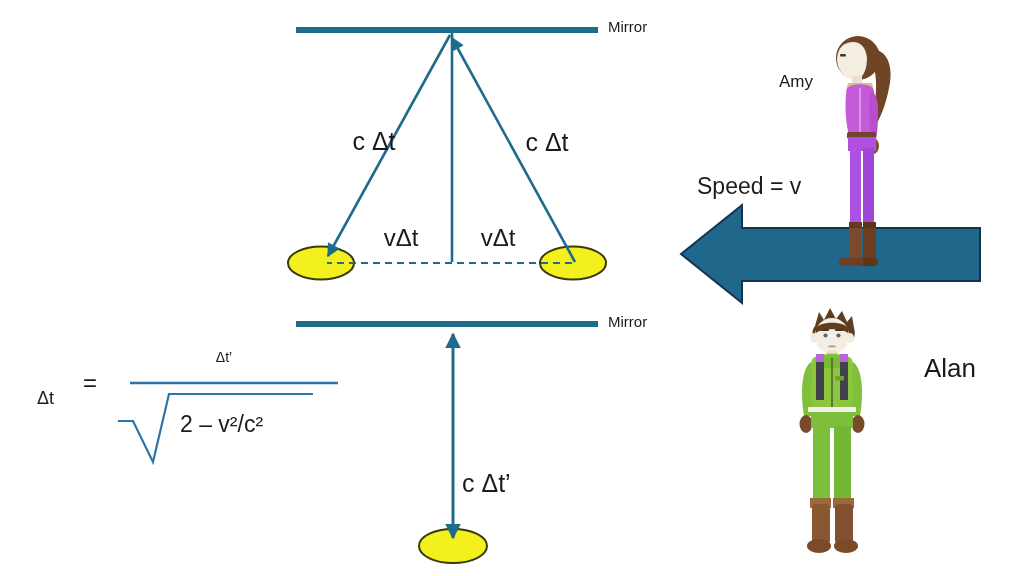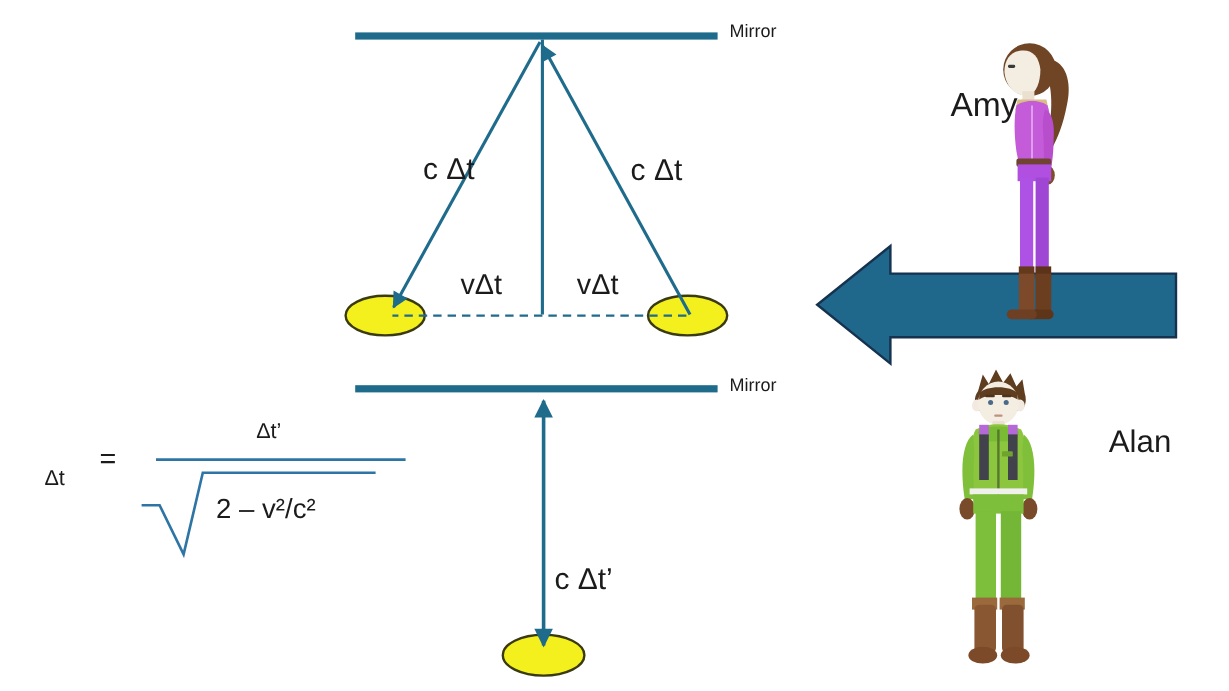--- a/index.html
+++ b/index.html
@@ -124,19 +124,20 @@
   <div class="lbl ctr" style="left:374px;top:127px;font-size:25px;">c Δt</div>
   <div class="lbl ctr" style="left:547px;top:128px;font-size:25px;">c Δt</div>
 
   <div class="lbl ctr" style="left:401px;top:224px;font-size:24px;">vΔt</div>
   <div class="lbl ctr" style="left:498px;top:224px;font-size:24px;">vΔt</div>
 
   <div class="lbl" style="left:462px;top:469px;font-size:25px;">c Δt’</div>
 
   <div class="lbl" style="left:37px;top:388px;font-size:18px;">Δt</div>
   <div class="lbl" style="left:83px;top:369px;font-size:24px;">=</div>
-  <div class="lbl ctr" style="left:224px;top:349px;font-size:18px;">Δt’</div>
+  <div class="lbl ctr" style="left:224px;top:349px;font-size:14px;">Δt’</div>
   <div class="lbl" style="left:180px;top:411px;font-size:23px;">2 – v²/c²</div>
 
-  <div class="lbl ctr" style="left:820px;top:72px;font-size:28px;">Amy</div>
+  <div class="lbl ctr" style="left:796px;top:72px;font-size:17px;">Amy</div>
+  <div class="lbl" style="left:697px;top:173px;font-size:23px;">Speed = v</div>
   <div class="lbl" style="left:924px;top:354px;font-size:26px;">Alan</div>
 
 </div>
 
 </body></html>

